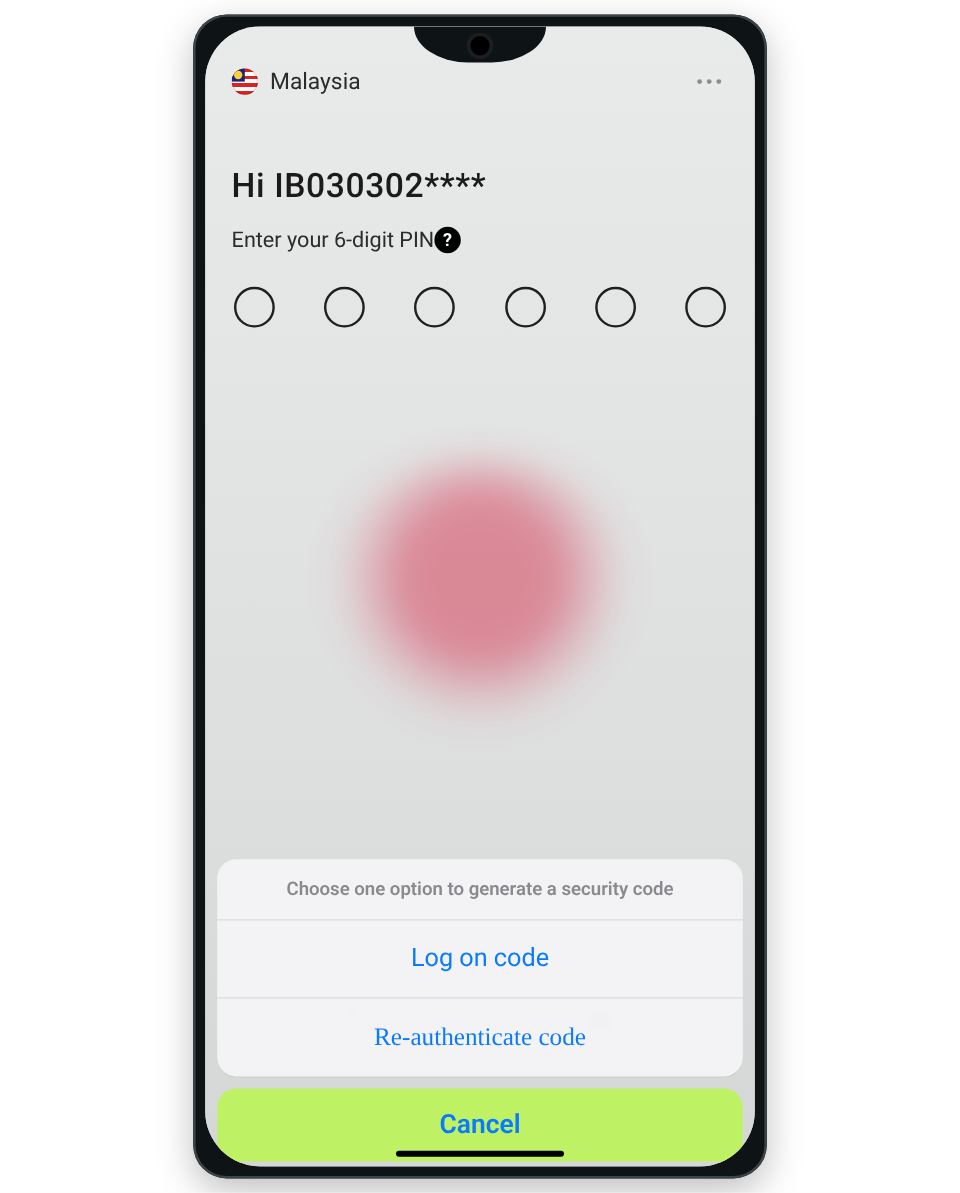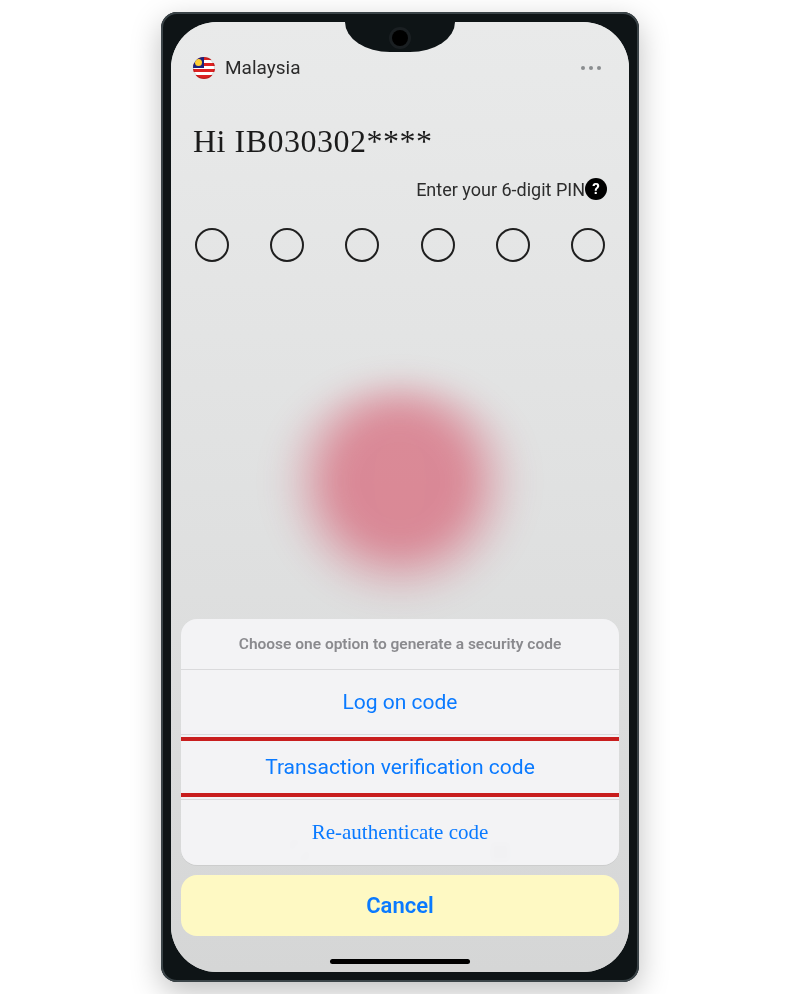--- a/index.html
+++ b/index.html
@@ -15,21 +15,21 @@
     height: 994px;
     position: relative;
     display: flex;
     align-items: center;
     justify-content: center;
   }
   .phone {
     width: 478px;
     height: 970px;
     background: #0e1416;
-    border-radius: 16px;
+    border-radius: 28px;
     position: relative;
     box-shadow: 0 0 0 2px #3b4448 inset, 0 10px 30px rgba(0,0,0,0.25);
     padding: 10px;
   }
   .screen {
     position: absolute;
     inset: 10px;
     border-radius: 46px;
     overflow: hidden;
     background: #d9dbdb;
@@ -118,32 +118,31 @@
     padding:6px;
   }
   .more-dots span{
     width:4px; height:4px;
     background:#8a8d8f;
     border-radius:50%;
     display:block;
   }
 
   .greeting{
-    margin-top:44px;
-    font-size:32px;
+    margin-top:59px;
+    font-size:28px;
     font-weight:500;
     color:#1b1b1b;
     letter-spacing:.5px;
-    font-family:Liberation Serif, serif;
   }
   .pin-row{
     margin-top:18px;
     display:flex;
     align-items:center;
-    justify-content:flex-end;
+    justify-content:flex-start;
   }
   .pin-label{
     font-size:18px;
     color:#2c2c2c;
   }
   .help-icon{
     width:22px; height:22px;
     border-radius:50%;
     background:#000;
     color:#fff;
@@ -190,21 +189,21 @@
 
   
   .dimmer{
     position:absolute;
     inset:0;
     background: rgba(0,0,0,0); 
   }
   .sheet-wrap{
     position:absolute;
     left:10px; right:10px;
-    bottom:36px;
+    bottom:4px;
     z-index:40;
   }
   .sheet-group{
     background: rgba(244,244,246,.96);
     border-radius:16px;
     overflow:hidden;
     backdrop-filter: blur(2px);
     box-shadow: 0 1px 0 rgba(0,0,0,.05);
   }
   .sheet-title{
@@ -230,21 +229,21 @@
   .sheet-option.highlight::after{
     content:"";
     position:absolute;
     left:-4px; right:-4px; top:2px; bottom:2px;
     border:4px solid #c81e1e;
     pointer-events:none;
     border-radius:2px;
   }
   .cancel-btn{
     margin-top:10px;
-    background:#fef9c3;
+    background:#bef264;
     border-radius:16px;
     text-align:center;
     color:#0a7aff;
     font-size:22px;
     font-weight:600;
     padding:18px 8px;
     cursor:pointer;
   }
 </style>
 </head>
@@ -293,21 +292,20 @@
         </div>
       </div>
 
       <div class="dimmer"></div>
 
       <div class="sheet-wrap">
         <div class="sheet-group">
           <div class="sheet-title">Choose one option to generate a security code</div>
 
           <div class="sheet-option">Log on code</div>
-          <div class="sheet-option highlight">Transaction verification code</div>
           <div class="sheet-option">Re-authenticate code</div>
         </div>
 
         <div class="cancel-btn">Cancel</div>
       </div>
 
       <div class="home-indicator"></div>
 
     </div>
   </div>

